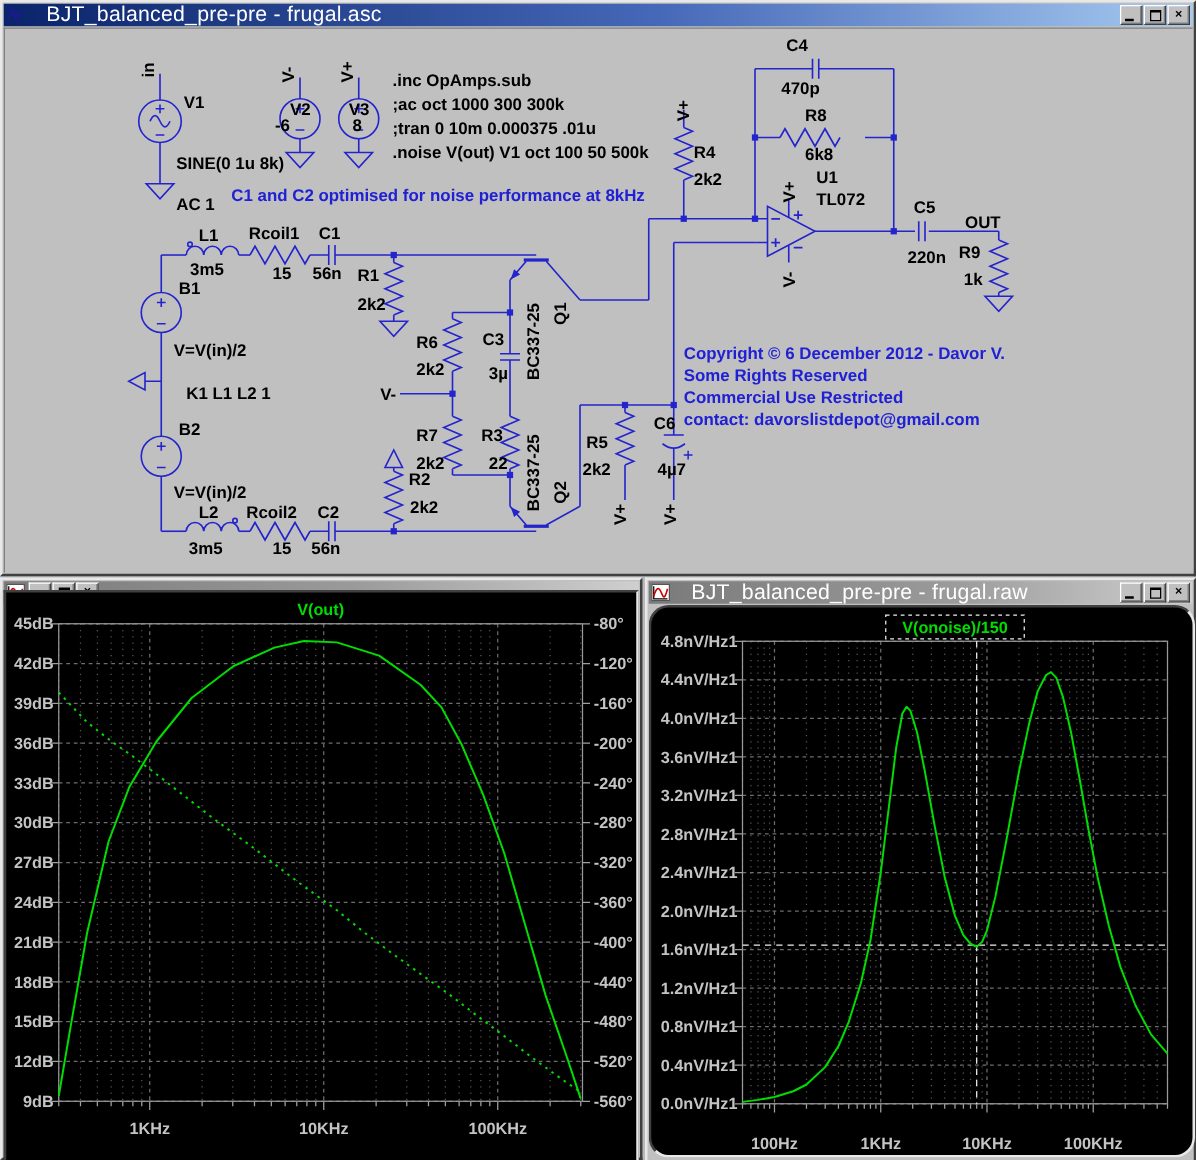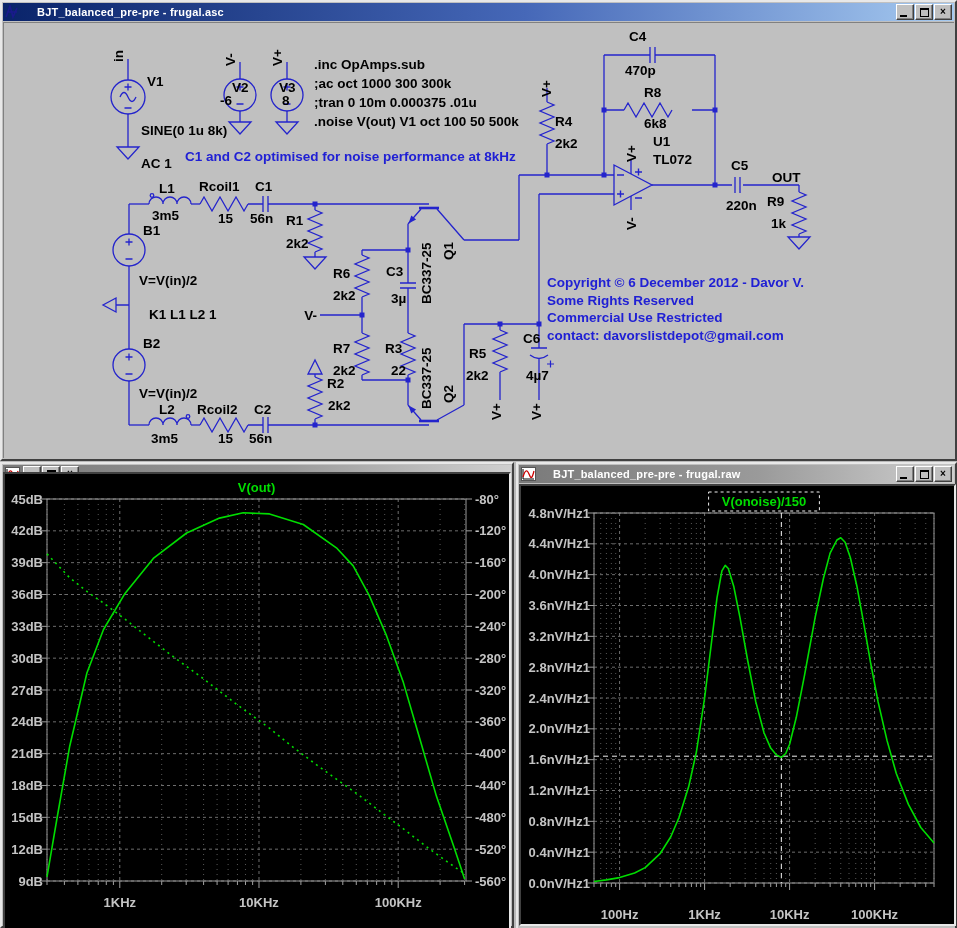--- a/index.html
+++ b/index.html
@@ -9,21 +9,21 @@
     font-family:"Liberation Sans", sans-serif;
     -webkit-font-smoothing:none;
   }
   .win{position:absolute;background:#c0c0c0;
     border-top:2px solid #e8e8e8;border-left:2px solid #e8e8e8;
     border-right:2px solid #404040;border-bottom:2px solid #404040;
     box-sizing:border-box;}
   .titlebar{height:18px;margin:1px;display:flex;align-items:center;padding:0 2px;gap:3px;}
   .titlebar.active{background:linear-gradient(90deg,#0a246a,#4668b8 55%,#a6caf0);}
   .titlebar.inactive{background:linear-gradient(90deg,#7a7a7a,#9a9a9a 55%,#cfcfcf);}
-  .title-text{color:#ffffff;font-weight:bold;font-size:11px;white-space:nowrap;
+  .title-text{color:#ffffff;font-weight:normal;font-size:17px;white-space:nowrap;
     overflow:hidden;flex:1;letter-spacing:0.2px;padding-left:14px;}
   .tbtns{display:flex;gap:1px;}
   .tbtn{width:16px;height:14px;background:#c0c0c0;position:relative;
     border-top:1px solid #ffffff;border-left:1px solid #ffffff;
     border-right:1px solid #404040;border-bottom:1px solid #404040;
     box-shadow:inset -1px -1px 0 #808080;
     display:flex;align-items:center;justify-content:center;
     font-size:10px;font-weight:bold;color:#000;line-height:1;}
   .glyph-min{position:absolute;left:3px;bottom:2px;width:7px;height:2px;background:#000;}
   .glyph-max{width:7px;height:6px;border:1px solid #000;border-top:2px solid #000;}
@@ -403,21 +403,21 @@
           <span class="glyph-min"></span>
         </span>
       <span class="tbtn">
           <span class="glyph-max"></span>
         </span>
       <span class="tbtn">
           <span>×</span>
         </span>
     </span>
   </div>
-  <div class="pane" style="left:1px;top:20px;width:437px;height:442px;">
+  <div class="pane" style="left:1px;top:20px;width:437px;height:442px;border-radius:16px;">
     <svg width="433" height="438" viewBox="519 483 433 438">
         <line x1="592" y1="510" x2="592" y2="880" stroke="#565656" stroke-dasharray="1,4" stroke-width="1"></line>
         <line x1="592" y1="880" x2="592" y2="884" stroke="#a0a0a0"></line>
         <line x1="598.7304059140481" y1="510" x2="598.7304059140481" y2="880" stroke="#565656" stroke-dasharray="1,4" stroke-width="1"></line>
         <line x1="598.7304059140481" y1="880" x2="598.7304059140481" y2="884" stroke="#a0a0a0"></line>
         <line x1="604.4208830326503" y1="510" x2="604.4208830326503" y2="880" stroke="#565656" stroke-dasharray="1,4" stroke-width="1"></line>
         <line x1="604.4208830326503" y1="880" x2="604.4208830326503" y2="884" stroke="#a0a0a0"></line>
         <line x1="609.3501985257536" y1="510" x2="609.3501985257536" y2="880" stroke="#565656" stroke-dasharray="1,4" stroke-width="1"></line>
         <line x1="609.3501985257536" y1="880" x2="609.3501985257536" y2="884" stroke="#a0a0a0"></line>
         <line x1="613.698162933781" y1="510" x2="613.698162933781" y2="880" stroke="#565656" stroke-dasharray="1,4" stroke-width="1"></line>

